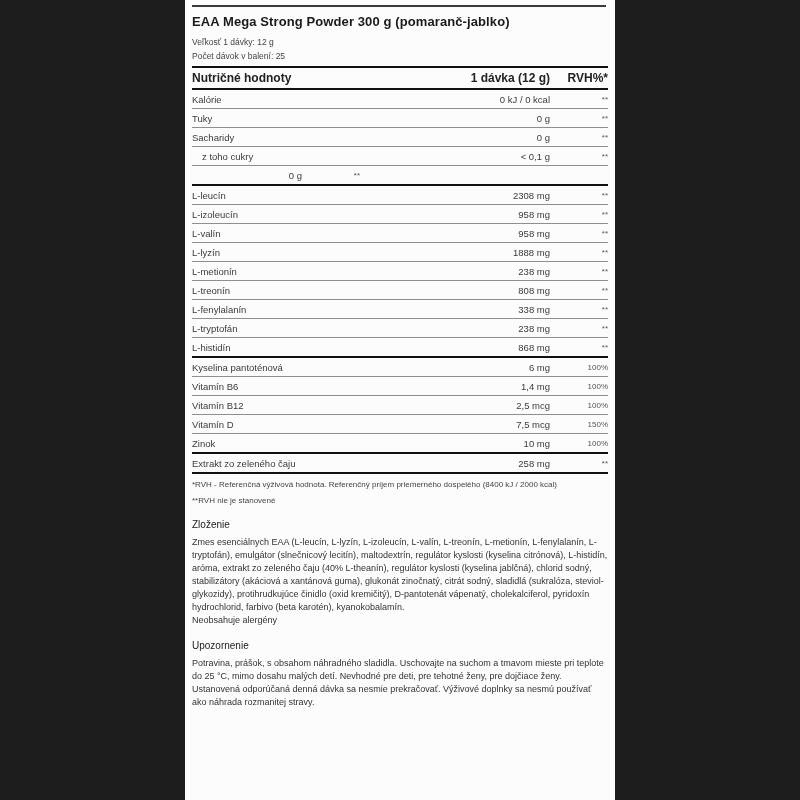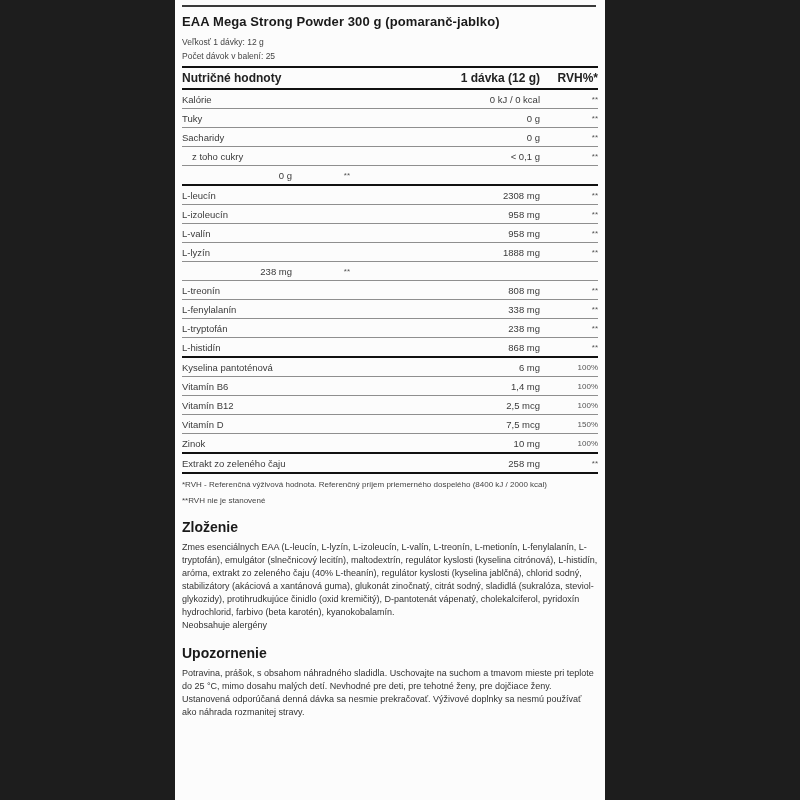--- a/index.html
+++ b/index.html
@@ -3,21 +3,21 @@
 <meta charset="utf-8">
 <style>
   html,body{margin:0;padding:0;}
   body{
     width:800px;height:800px;overflow:hidden;
     background:#1d1d1d;
     font-family:"Liberation Sans","DejaVu Sans",sans-serif;
     -webkit-font-smoothing:antialiased;
   }
   .paper{
-    position:absolute;left:175px;top:0;
+    position:absolute;left:185px;top:0;
     width:430px;height:800px;
     background:#fcfcfc;
     box-sizing:border-box;
     padding:5px 7px 10px 7px;
     color:#333;
   }
   .top-rule{height:2px;background:#3a3a3a;margin:0 2px 7px 0;}
   .product-title{
     font-size:13px;font-weight:bold;color:#1a1a1a;
     margin:0 0 8px 0;letter-spacing:.1px;
@@ -37,21 +37,21 @@
   }
   .row.group-end{border-bottom:2px solid #111;}
   .c-label{flex:1;text-align:left;white-space:nowrap;overflow:hidden;}
   .c-label.indent{padding-left:10px;}
   .c-value{width:110px;text-align:right;white-space:nowrap;}
   .c-rvh{width:58px;text-align:right;white-space:nowrap;}
   .row .c-rvh{font-size:8px;color:#555;}
   
   .footnote{font-size:8px;color:#444;line-height:11px;margin:5px 0 0 0;}
   
-  .sec-heading{font-size:14px;font-weight:bold;color:#1a1a1a;margin:13px 0 6px 0;}
+  .sec-heading{font-size:10px;font-weight:normal;color:#1a1a1a;margin:13px 0 6px 0;}
   .sec-body{font-size:9px;color:#333;line-height:13px;margin:0;text-align:left;}
   .side{position:absolute;top:0;width:185px;height:800px;background:#1d1d1d;}
   .side.left{left:0;}
   .side.right{left:615px;}
 </style>
 </head>
 <body>
 
 <div class="side left"></div>
 <div class="side right"></div>
@@ -109,20 +109,21 @@
           <span class="c-label">L-valín</span>
           <span class="c-value">958 mg</span>
           <span class="c-rvh">**</span>
         </div>
         <div class="row">
           <span class="c-label">L-lyzín</span>
           <span class="c-value">1888 mg</span>
           <span class="c-rvh">**</span>
         </div>
         <div class="row">
+          <span class="c-label">L-metionín</span>
           <span class="c-value">238 mg</span>
           <span class="c-rvh">**</span>
         </div>
         <div class="row">
           <span class="c-label">L-treonín</span>
           <span class="c-value">808 mg</span>
           <span class="c-rvh">**</span>
         </div>
         <div class="row">
           <span class="c-label">L-fenylalanín</span>

